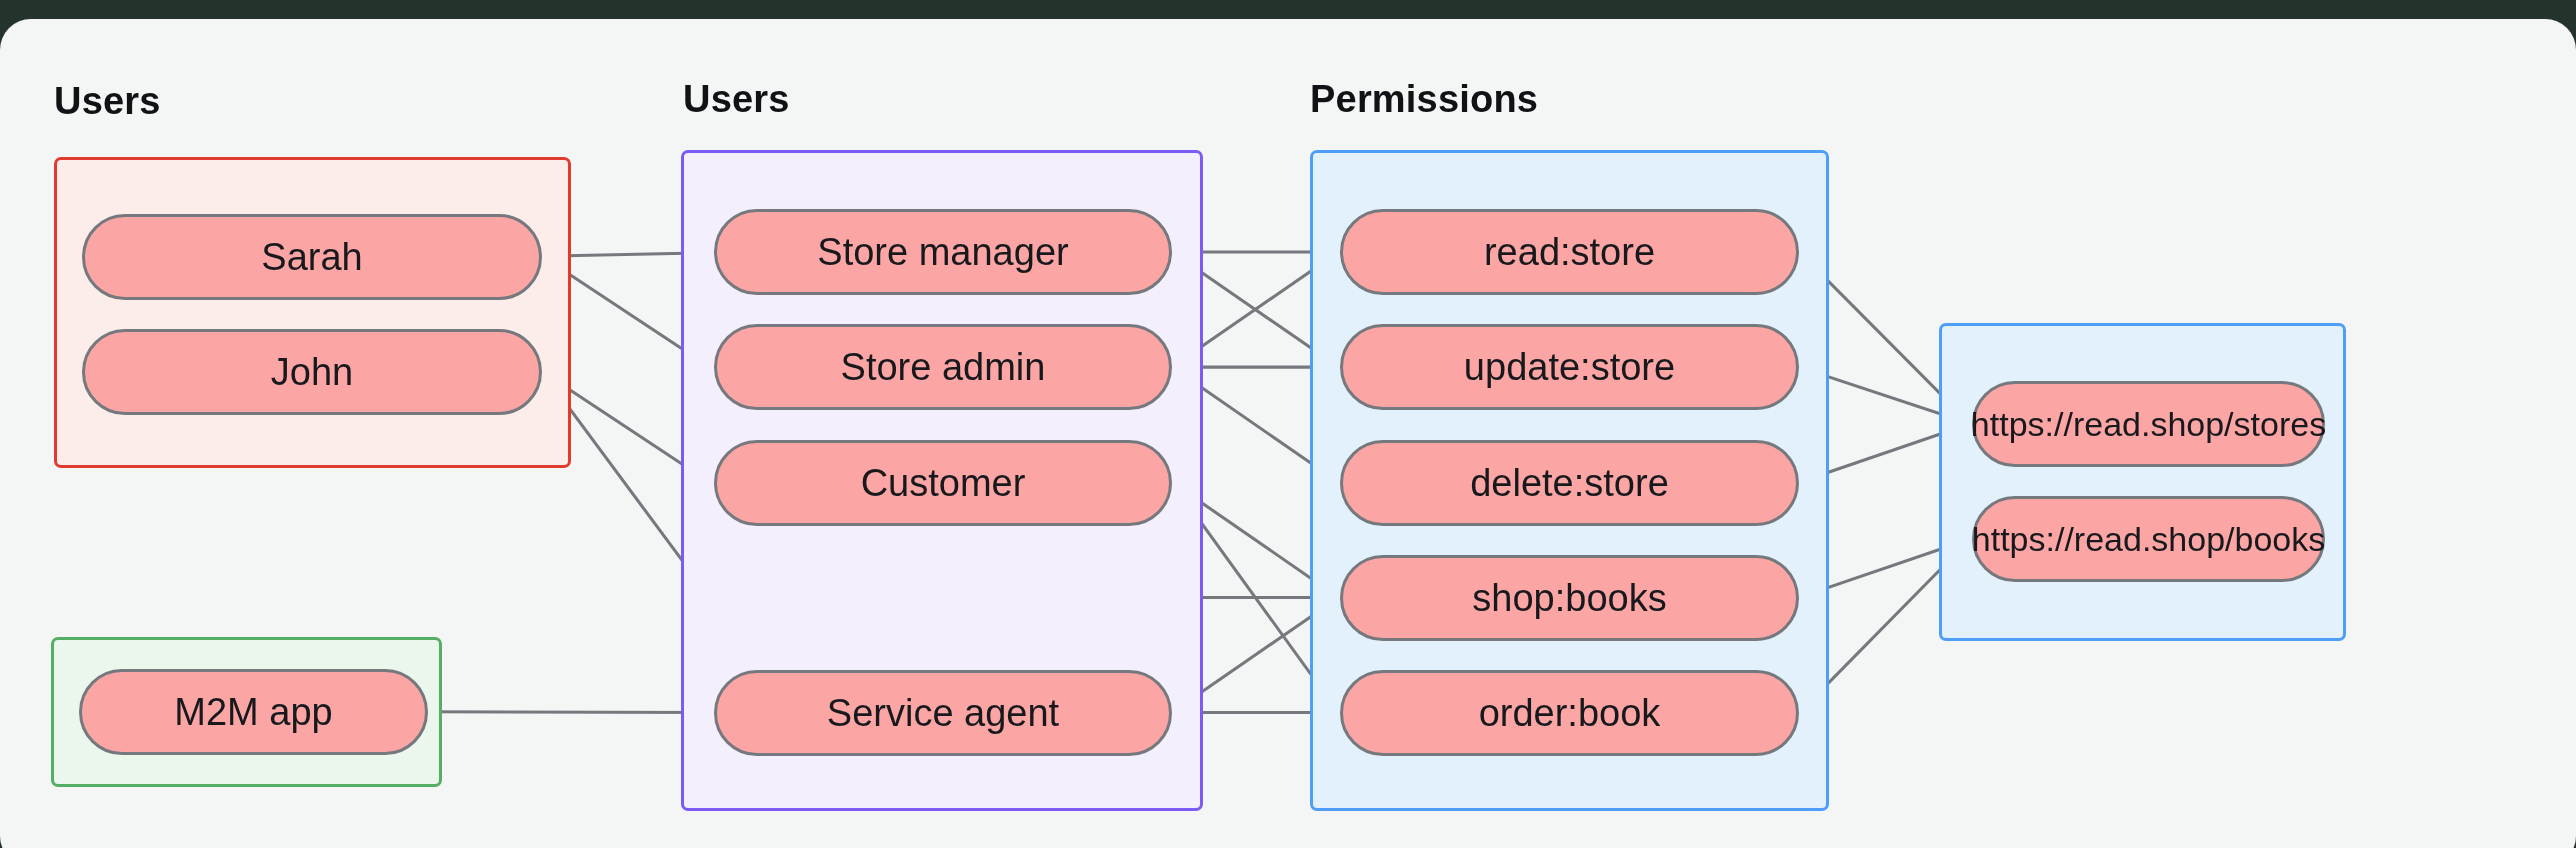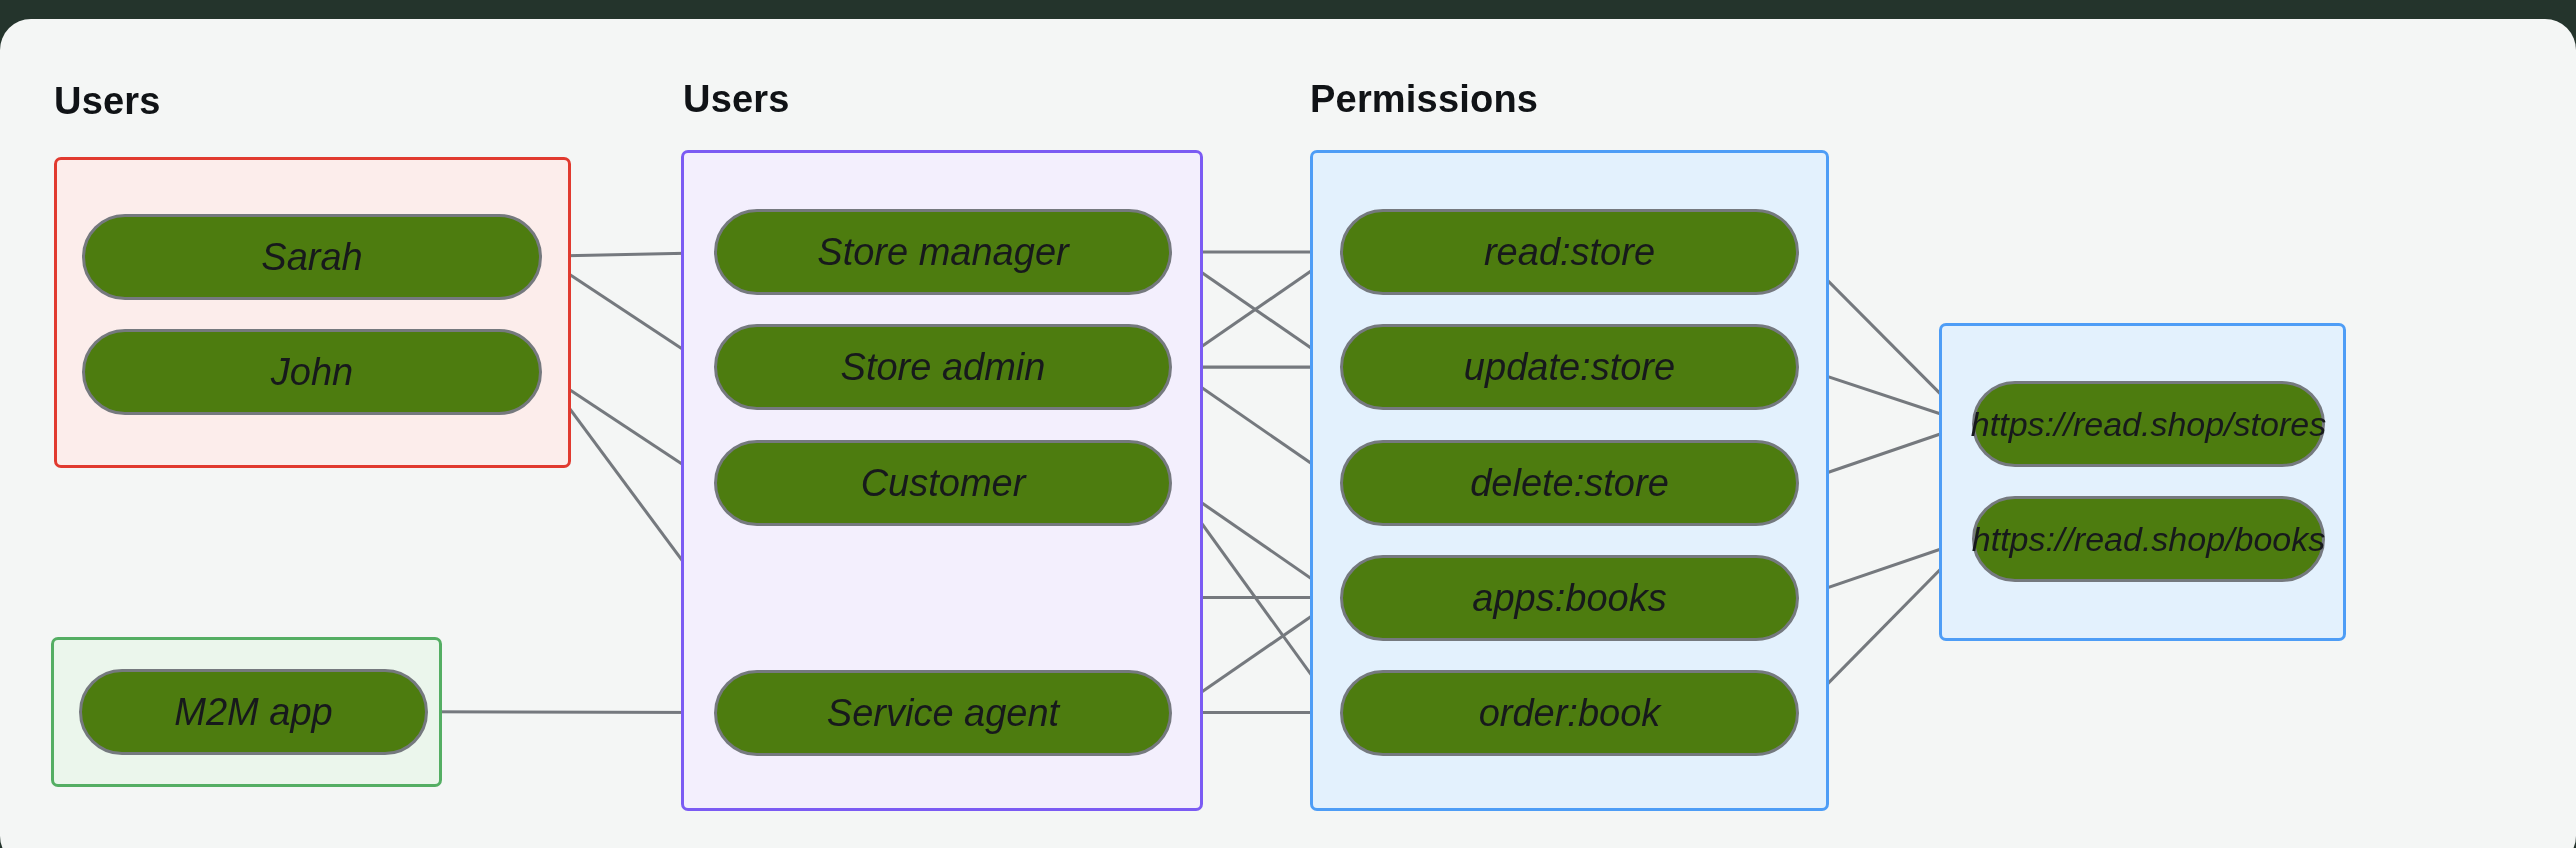--- a/index.html
+++ b/index.html
@@ -21,23 +21,23 @@
   .group-box{
     position:absolute;border-radius:7px;border:3.9px solid;box-sizing:border-box;
   }
   .box-users{border-color:#E13A2F;background:#FCEDEB;}
   .box-m2m{border-color:#54AE63;background:#EBF6EC;}
   .box-roles{border-color:#7B5BF3;background:#F3EFFD;}
   .box-perms{border-color:#4E9DF6;background:#E3F1FD;}
   .box-api{border-color:#4E9DF6;background:#E3F1FD;}
   .pill{
     position:absolute;height:86px;box-sizing:border-box;
-    background:#4d7c0f;border:3.1px solid #75797E;border-radius:872px;
+    background:#fca5a5;border:3.1px solid #75797E;border-radius:872px;
     display:flex;align-items:center;justify-content:center;
-    font-size:38px;color:#17191C;white-space:nowrap;line-height:1;font-style:italic;
+    font-size:38px;color:#17191C;white-space:nowrap;line-height:1;
   }
   .pill.url{font-size:34px;}
   #edge-layer{position:absolute;left:0;top:0;width:2576px;height:848px;pointer-events:none;}
   #edge-layer line{stroke:#75797E;stroke-width:3.5;}
   #edge-layer circle{fill:#75797E;}
 </style>
 </head>
 <body>
 
 <div id="stage">
@@ -100,21 +100,21 @@
     <div class="pill" style="left:79px;top:650px;width:349px;">M2M app</div>
 
     <div class="pill" style="left:714px;top:190px;width:458px;">Store manager</div>
     <div class="pill" style="left:714px;top:305px;width:458px;">Store admin</div>
     <div class="pill" style="left:714px;top:421px;width:458px;">Customer</div>
     <div class="pill" style="left:714px;top:651px;width:458px;">Service agent</div>
 
     <div class="pill" style="left:1340px;top:190px;width:459px;">read:store</div>
     <div class="pill" style="left:1340px;top:305px;width:459px;">update:store</div>
     <div class="pill" style="left:1340px;top:421px;width:459px;">delete:store</div>
-    <div class="pill" style="left:1340px;top:536px;width:459px;">apps:books</div>
+    <div class="pill" style="left:1340px;top:536px;width:459px;">shop:books</div>
     <div class="pill" style="left:1340px;top:651px;width:459px;">order:book</div>
 
     <div class="pill url" style="left:1972px;top:362px;width:353px;text-align:right;">https://read.shop/stores</div>
     <div class="pill url" style="left:1972px;top:477px;width:353px;">https://read.shop/books</div>
 
   </div>
 </div>
 
 
 </body></html>

